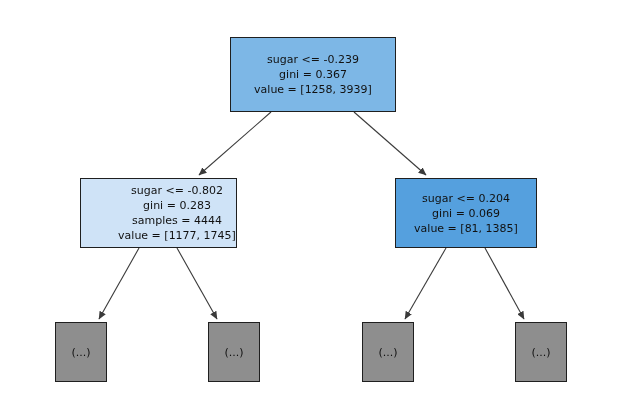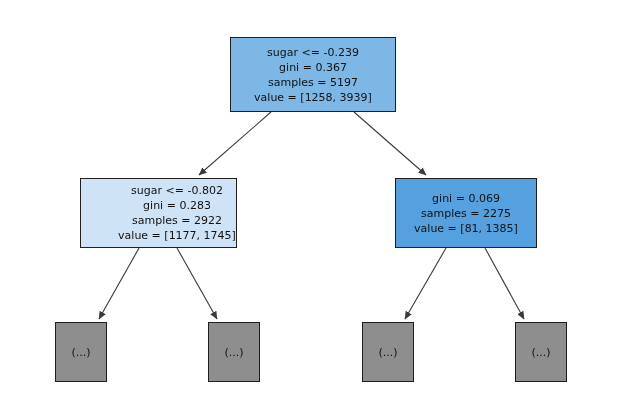--- a/index.html
+++ b/index.html
@@ -73,34 +73,33 @@
     <line x1="354" y1="112" x2="426" y2="175" stroke-width="1.1" marker-end="url(#arrowhead)" stroke="#3a3a3a"></line>
     <line x1="139" y1="248" x2="99" y2="319" stroke-width="1.1" marker-end="url(#arrowhead)" stroke="#3a3a3a"></line>
     <line x1="177" y1="248" x2="217" y2="319" stroke-width="1.1" marker-end="url(#arrowhead)" stroke="#3a3a3a"></line>
     <line x1="446" y1="248" x2="405" y2="319" stroke-width="1.1" marker-end="url(#arrowhead)" stroke="#3a3a3a"></line>
     <line x1="485" y1="248" x2="524" y2="319" stroke-width="1.1" marker-end="url(#arrowhead)" stroke="#3a3a3a"></line>
   </svg>
 
   <div class="node node-root" style="background-color: rgb(125, 183, 230);">
     <span>sugar &lt;= -0.239</span>
     <span>gini = 0.367</span>
-    <span>samples = 5197</span>
     <span>value = [1258, 3939]</span>
   </div>
 
   <div class="node node-left" style="background-color: rgb(207, 227, 247); padding-left: 37px;">
     <span>sugar &lt;= -0.802</span>
     <span>gini = 0.283</span>
-    <span>samples = 2922</span>
+    <span>samples = 4444</span>
     <span>value = [1177, 1745]</span>
   </div>
 
   <div class="node node-right" style="background-color: rgb(85, 160, 222);">
+    <span>sugar &lt;= 0.204</span>
     <span>gini = 0.069</span>
-    <span>samples = 2275</span>
     <span>value = [81, 1385]</span>
   </div>
 
   <div class="leaf leaf-1" style="background-color: rgb(142, 142, 142);">
     <span>(...)</span>
   </div>
   <div class="leaf leaf-2" style="background-color: rgb(142, 142, 142);">
     <span>(...)</span>
   </div>
   <div class="leaf leaf-3" style="background-color: rgb(142, 142, 142);">

